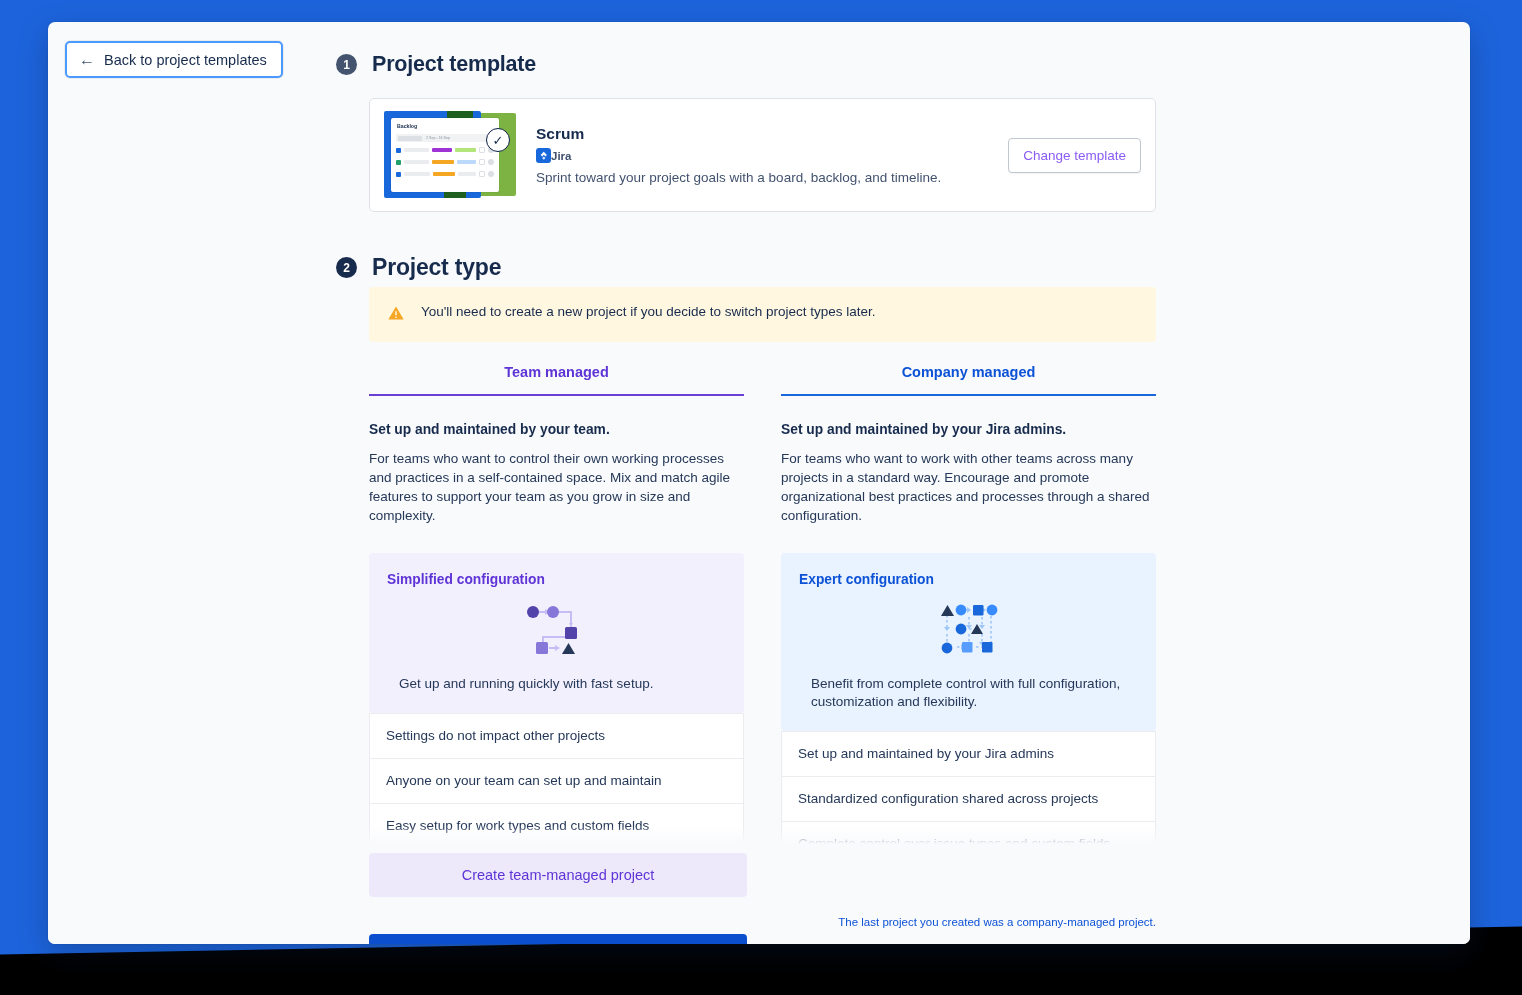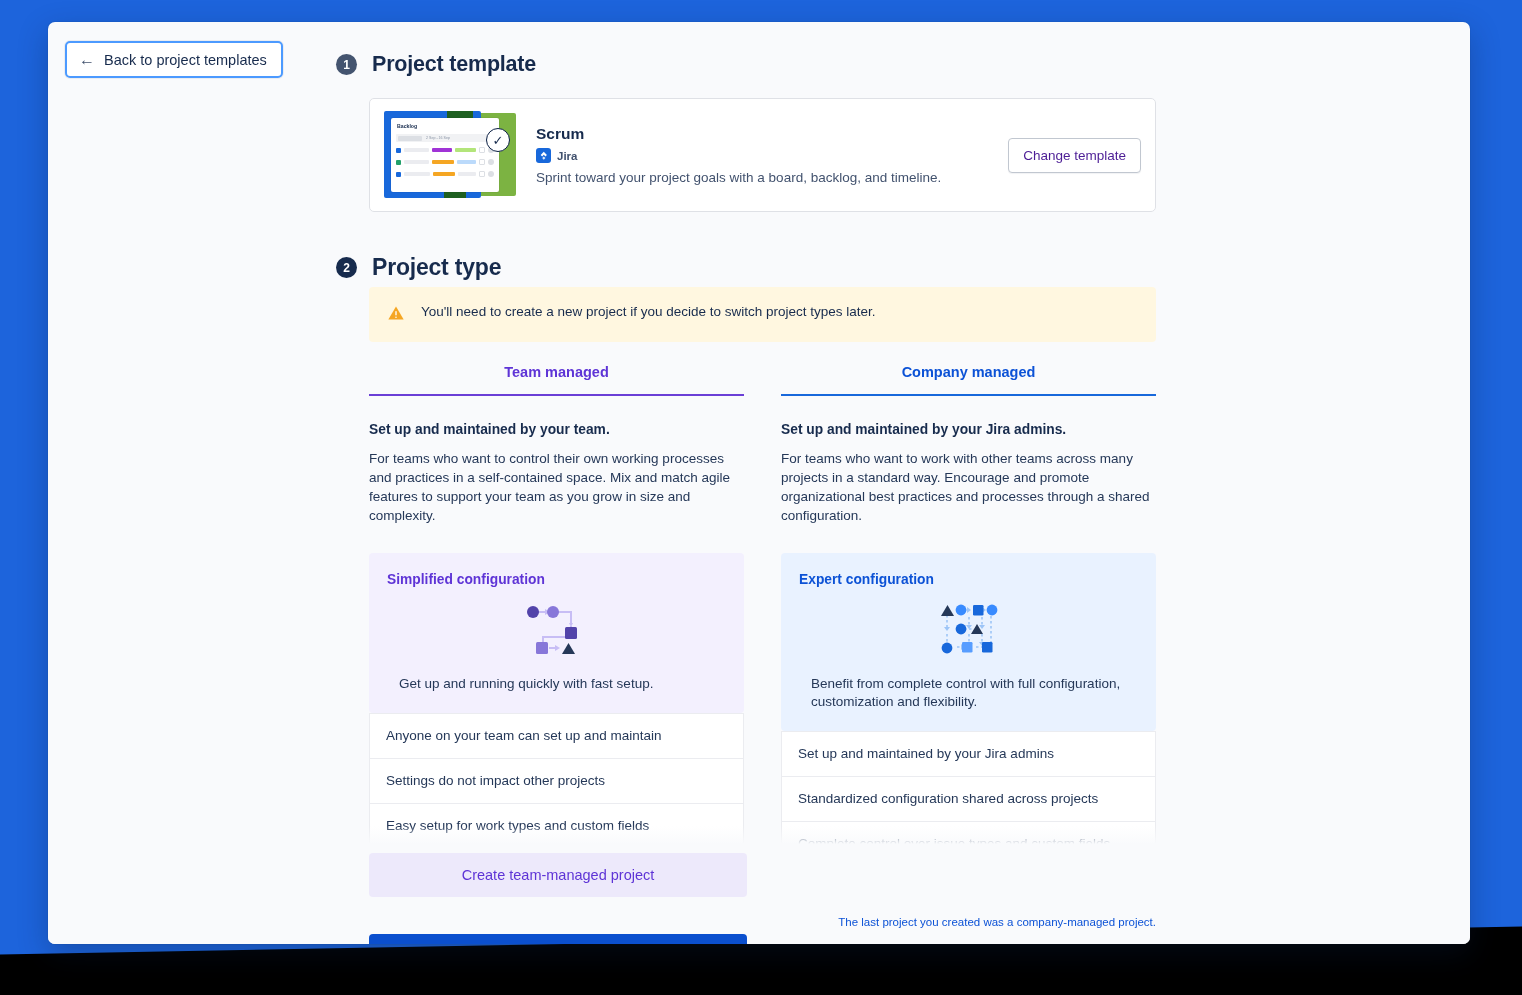--- a/index.html
+++ b/index.html
@@ -124,31 +124,31 @@
   .thumb .t-check {
     position:absolute; right: 8px; top: 17px;
     width: 24px; height: 24px; border-radius:50%;
     border: 1.6px solid #091E42; background:#FFFFFF;
     display:flex; align-items:center; justify-content:center;
     font-size: 13px; color:#172B4D; line-height:1;
   }
 
   .tpl-info { flex: 1 1 auto; min-width:0; }
   .tpl-name { font-size: 15.5px; font-weight:700; color:#172B4D; }
-  .tpl-prod { display:flex; align-items:center; gap:6px; margin-top: 5px; }
+  .tpl-prod { display:flex; align-items:center; margin-top: 5px; }
   .jira-logo {
     width: 15px; height: 15px; border-radius:3px; background:#1868DB;
     display:flex; align-items:center; justify-content:center; flex:0 0 auto;
   }
   .tpl-prod-name { font-size: 11.5px; font-weight:700; color:#42526E; }
   .tpl-desc { font-size: 13.5px; color:#42526E; margin-top: 7px; }
   .change-tpl {
     flex: 0 0 auto;
     background:#FFFFFF; border:1px solid #C1C7D0; border-radius:4px;
-    padding: 9px 14px; font-size: 13.5px; color:#4c1d95; cursor:pointer;
+    padding: 9px 14px; font-size: 13.5px; color:#8b5cf6; cursor:pointer;
     box-shadow: 0 1px 1px rgba(9,30,66,0.06);
   }
 
   .sec2 { margin-top: 42px; }
   .warn {
     margin-top: 6px; margin-left: 33px;
     width: 787px; background:#FFF7E0; border-radius:4px;
     display:flex; align-items:flex-start; gap:16px;
     padding: 16px 18px;
   }
@@ -341,22 +341,22 @@
                 <rect x="40" y="26" width="12" height="12" rx="1.5" fill="#5243AA"></rect>
                 <rect x="11" y="41" width="12" height="12" rx="1.5" fill="#8777D9"></rect>
                 <path d="M37 53 l6.5 -11 l6.5 11z" fill="#253858"></path>
               </svg>
             </div>
             <div class="cfg-cap">Get up and running quickly with fast setup.</div>
           </div>
 
           <div class="list-wrap">
             <div class="flist">
+              <div class="fitem">Settings do not impact other projects</div>
               <div class="fitem">Anyone on your team can set up and maintain</div>
-              <div class="fitem">Settings do not impact other projects</div>
               <div class="fitem">Easy setup for work types and custom fields</div>
               <div class="fitem">Simple configuration for multiple workflows</div>
             </div>
           </div>
         </div>
 
         <div class="col">
           <div class="tab company">Company managed</div>
           <div class="col-h">Set up and maintained by your Jira admins.</div>
           <div class="col-p">For teams who want to work with other teams across many projects in a standard way. Encourage and promote organizational best practices and processes through a shared configuration.</div>

